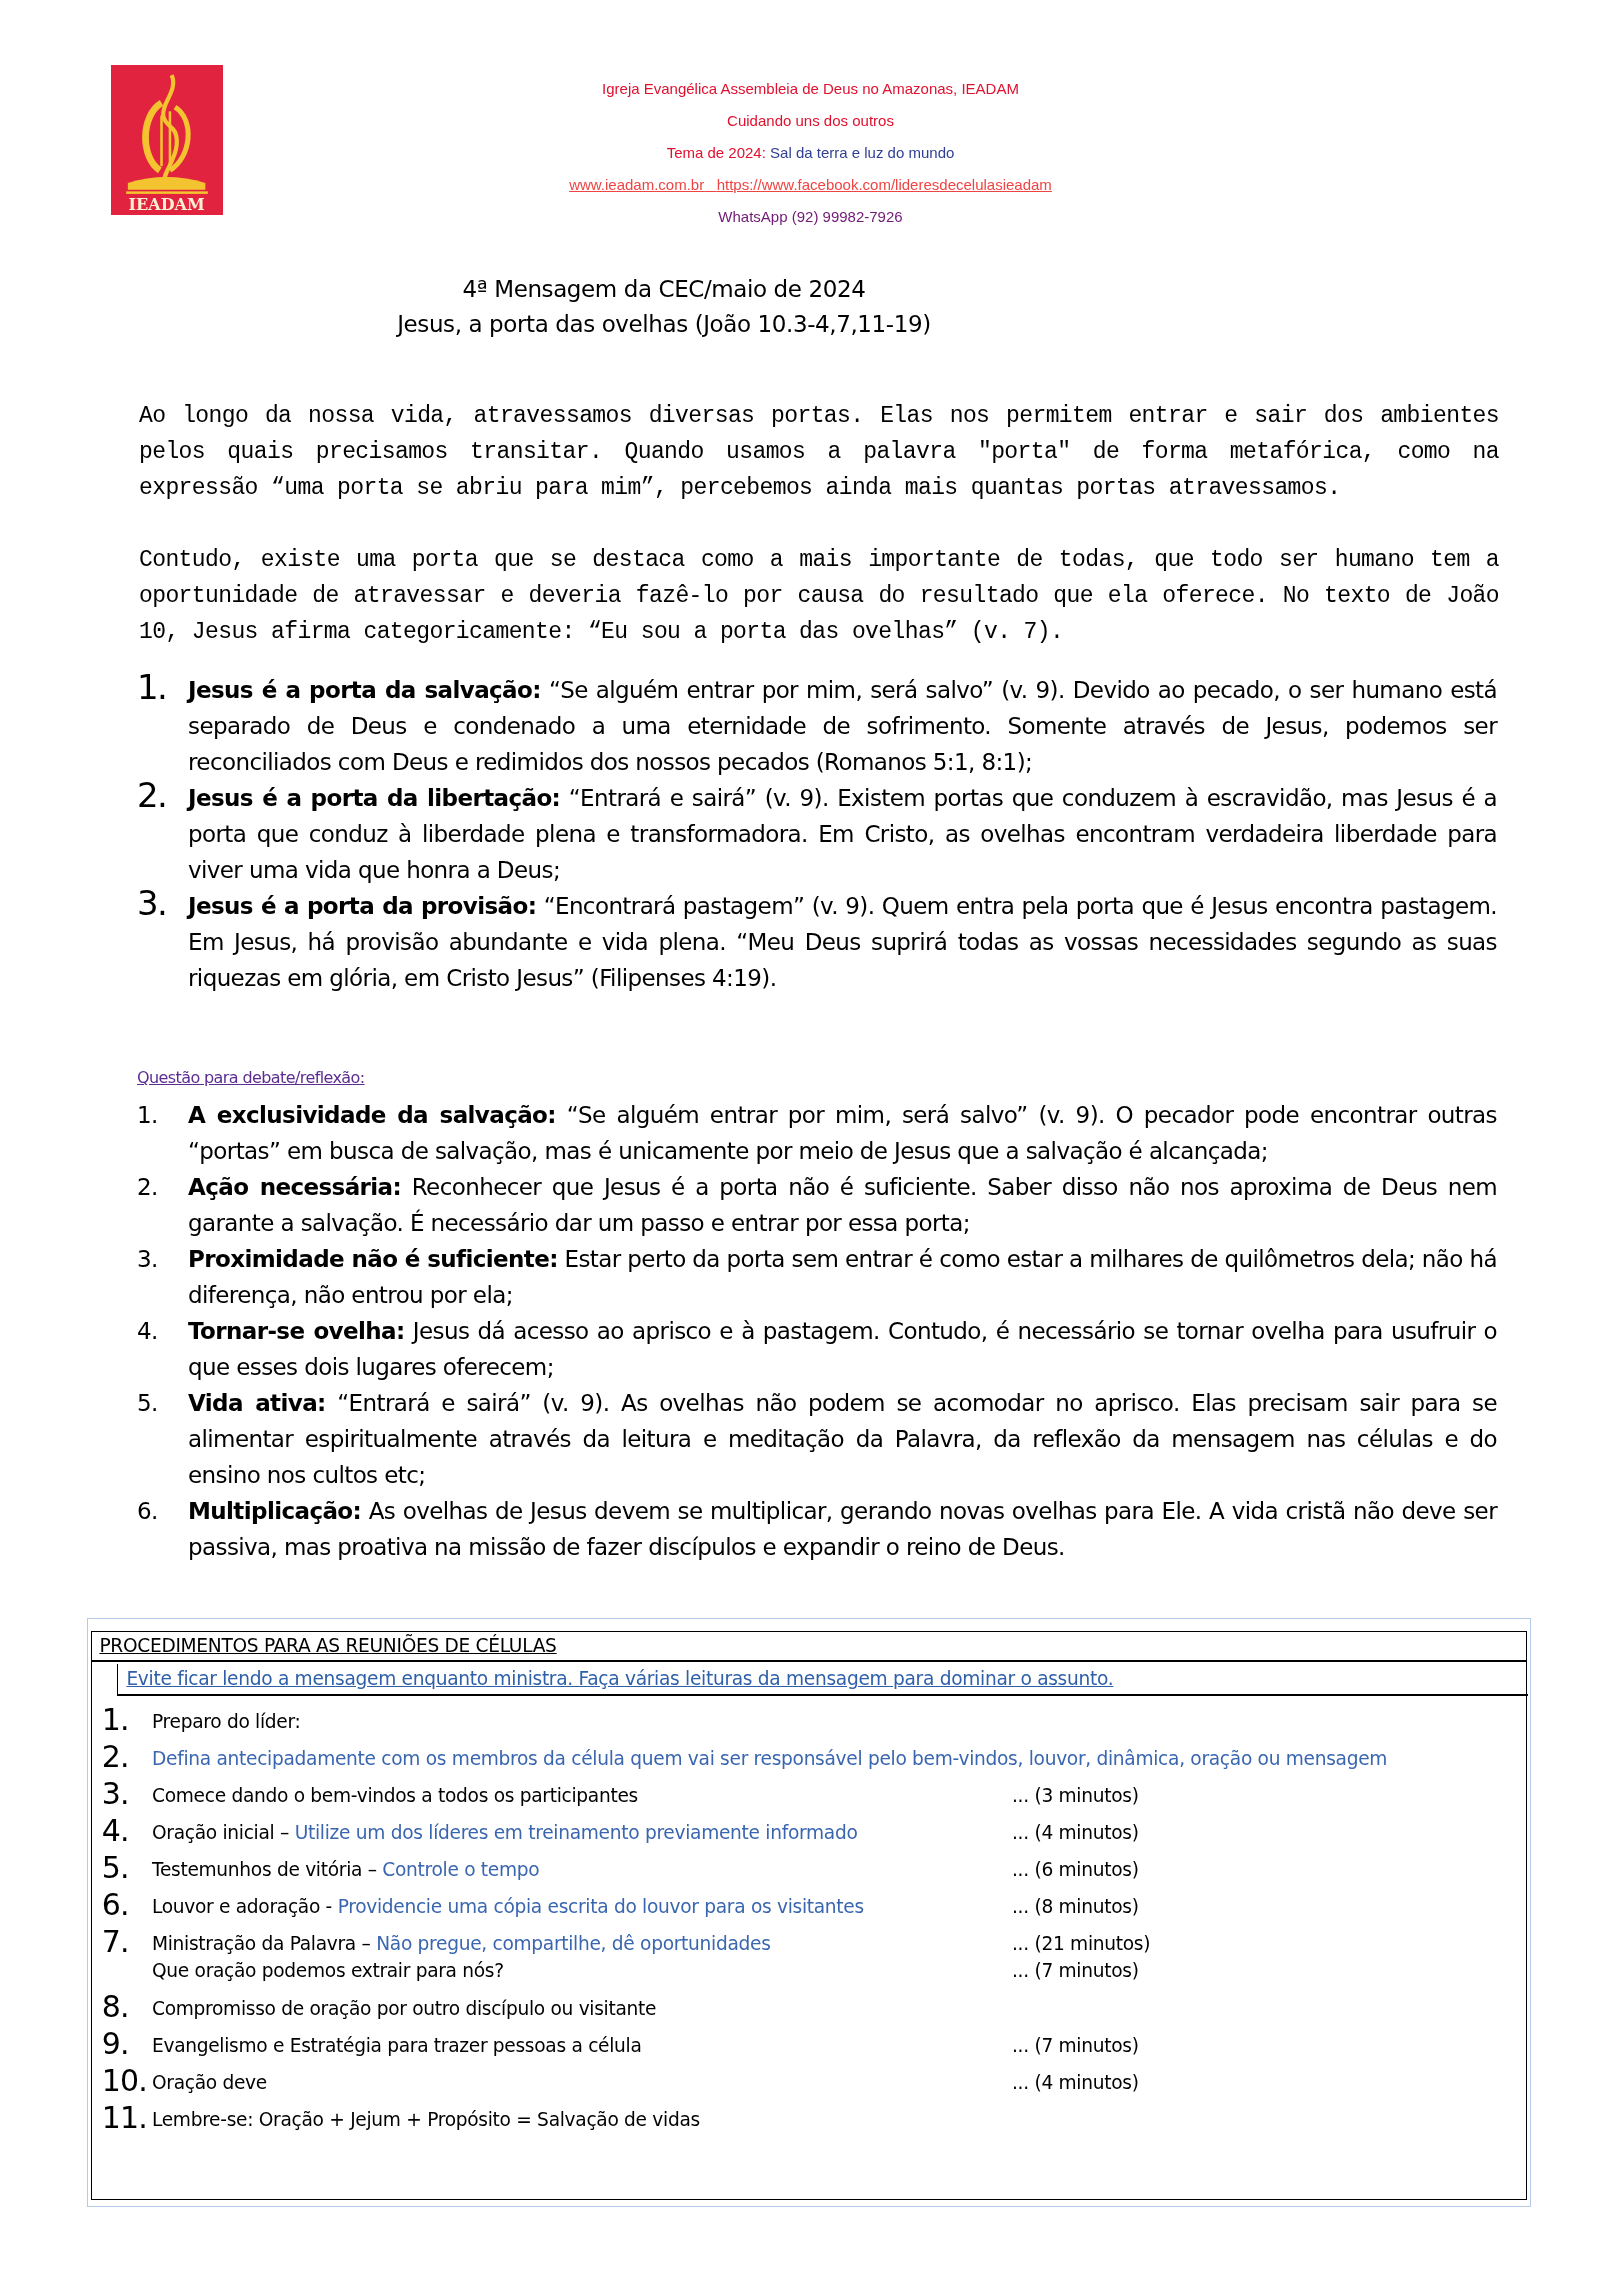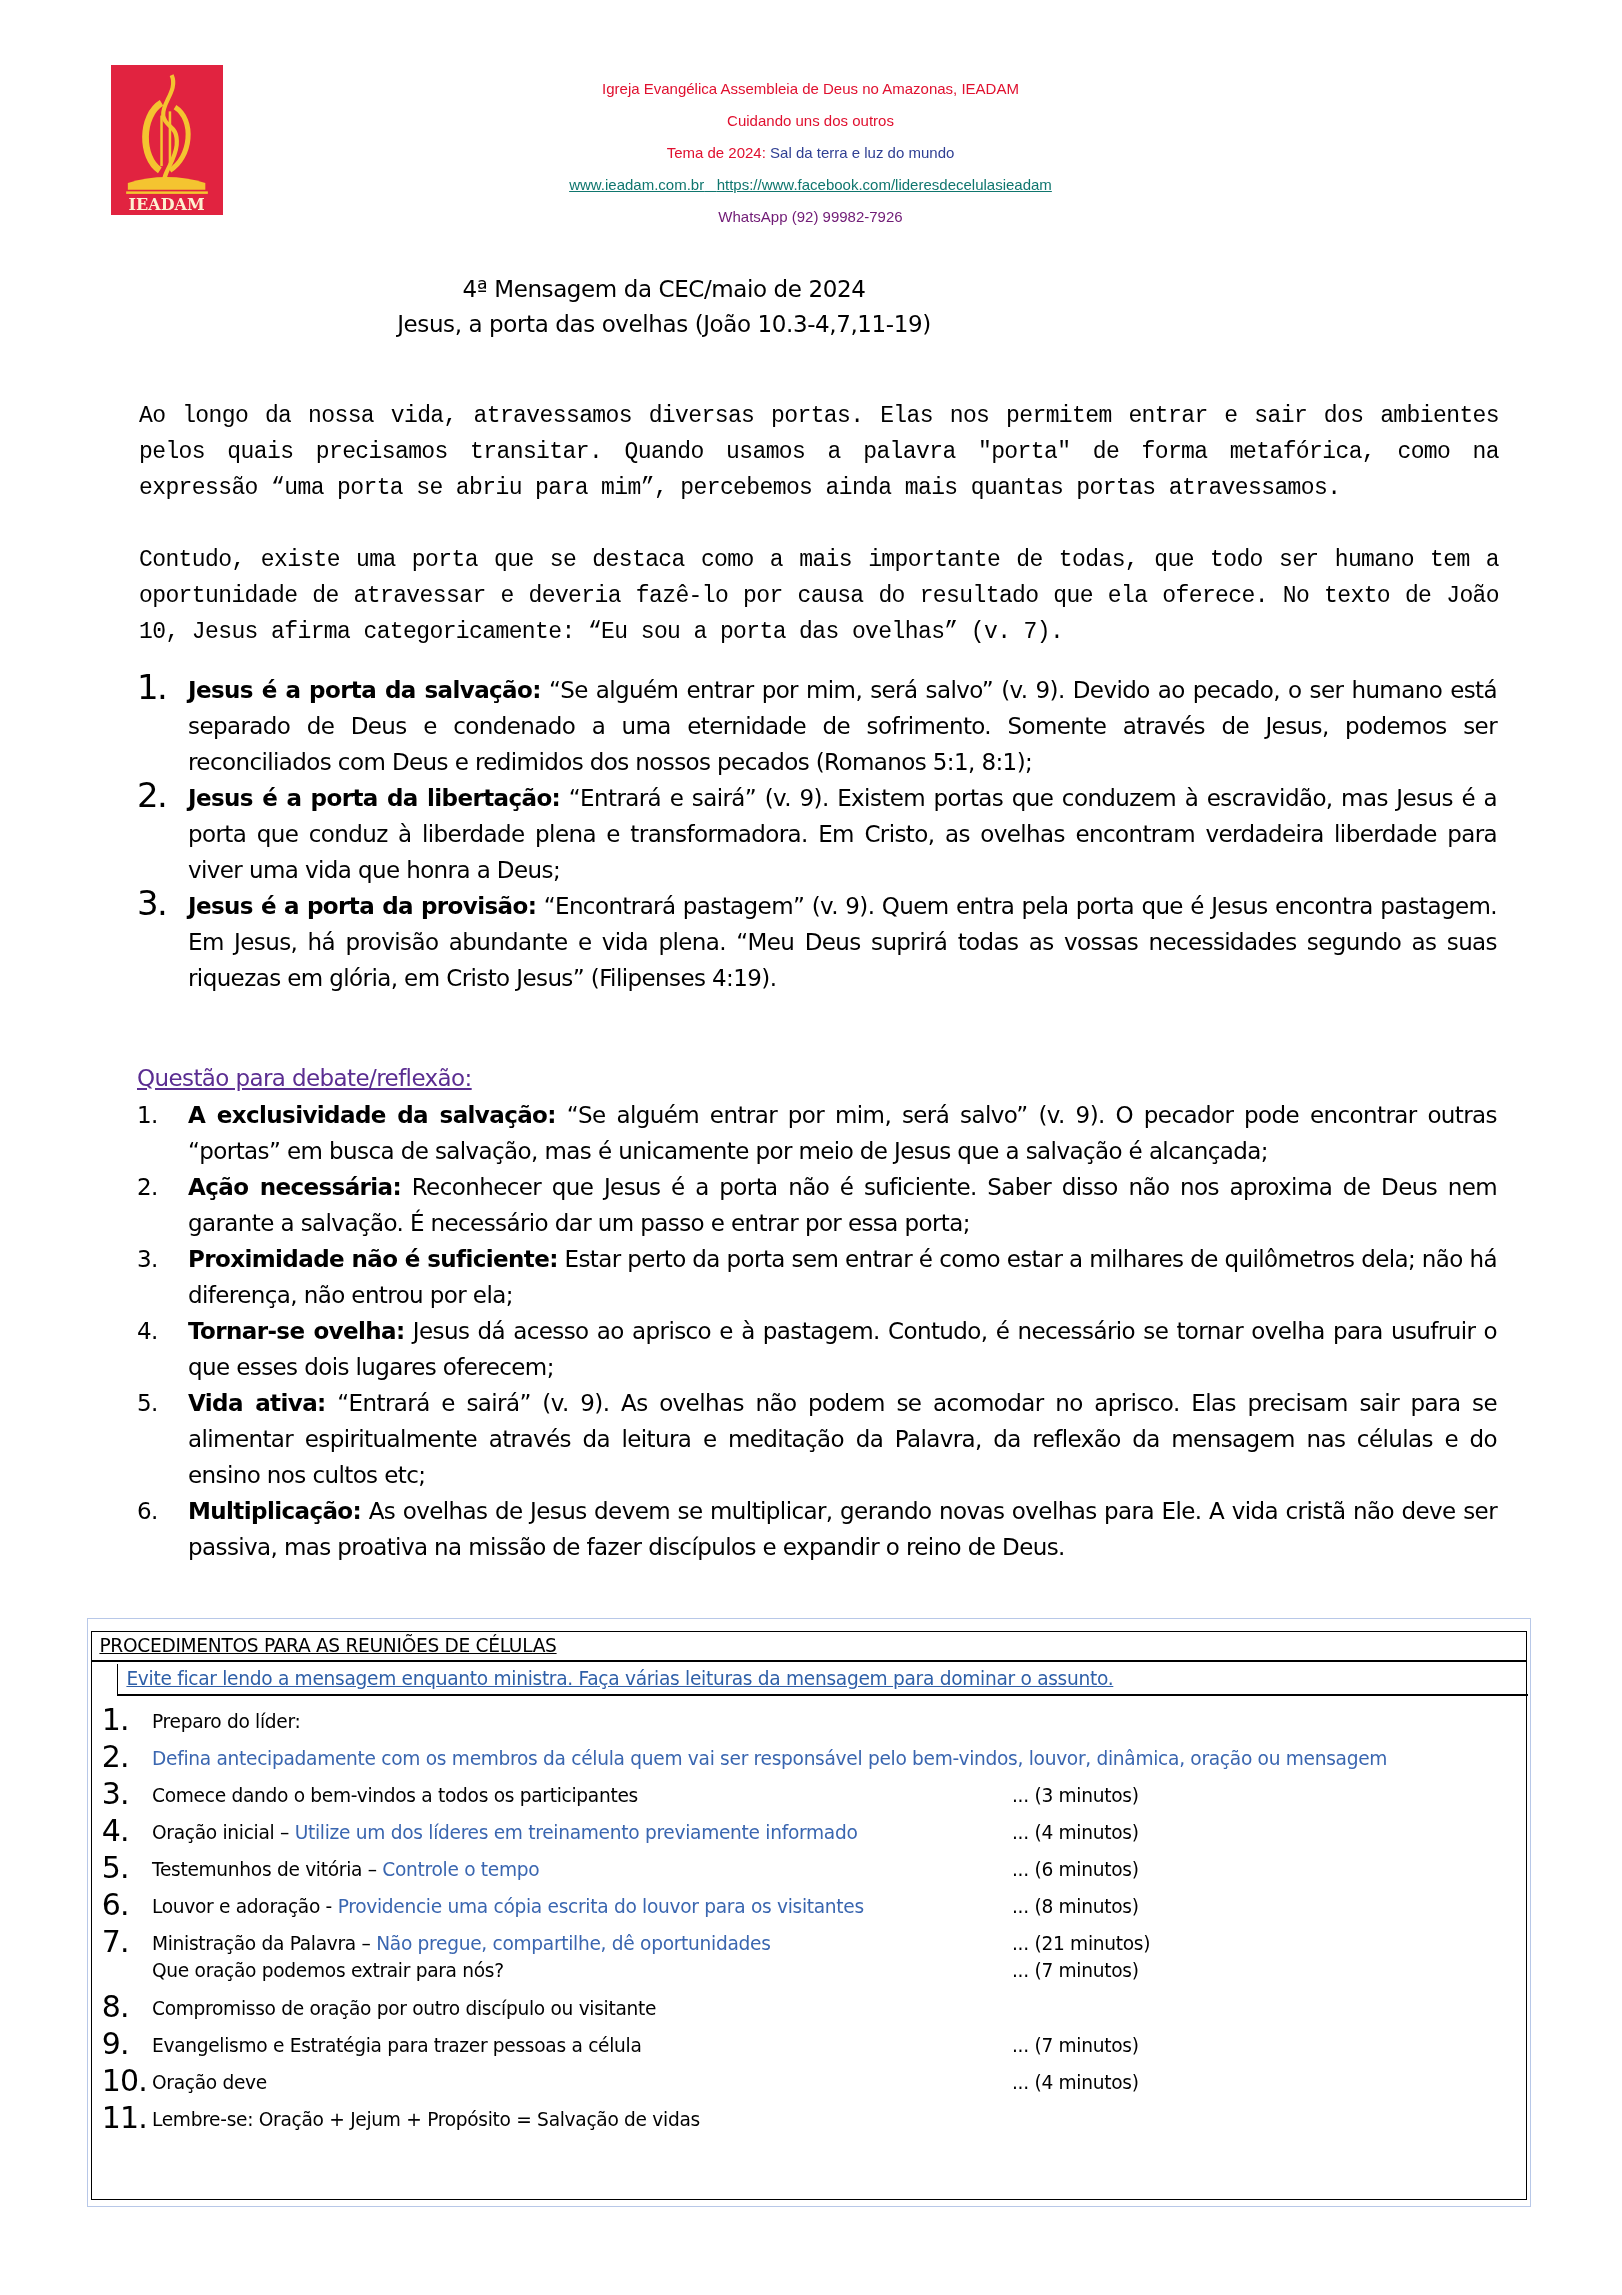--- a/index.html
+++ b/index.html
@@ -2,31 +2,31 @@
 <html style="font-size:13.5px"><head>
   <meta charset="utf-8">
   <style>
     html, body { margin: 0; padding: 0; background: #ffffff; }
     body { width: 1622px; height: 2295px; position: relative; overflow: hidden; font-family: "DejaVu Sans", sans-serif; color: #000; }
     .logo { position: absolute; left: 111px; left: 111px; top: 65px; width: 112px; height: 150px; background: #e12340; }
     .logo svg { display:block; }
     .header { position: absolute; left: 253px; width: 1115px; top: 73px; text-align: center; font-family: "Liberation Sans", sans-serif; font-size: 15px; line-height: 32px; }
     .header .red { color: #e0102f; }
     .header .blue { color: #2f3f93; }
-    .header .link { color: #0f766e; text-decoration: underline; }
+    .header .link { color: #ef4444; text-decoration: underline; }
     .header .green { color: #701a75; }
     .title { position: absolute; left: 0; width: 1328px; top: 272px; text-align: center; font-family: "DejaVu Sans", sans-serif; font-size: 23px; line-height: 35px; letter-spacing: -0.4px; }
     .body { position: absolute; left: 139px; width: 1360px; font-family: Liberation Mono, monospace; font-size: 23px; line-height: 36px; letter-spacing: -0.6px; text-align: justify; margin-top: 16px; }
     .p1 { top: 382px; }
     .p2 { top: 526px; }
     .main-list { position: absolute; left: 137px; width: 1360px; top: 672px; font-size: 23px; line-height: 36px; letter-spacing: -0.6px; }
     .main-list .item { position: relative; padding-left: 51px; text-align: justify; margin-bottom: 0px; }
     .main-list .num { position: absolute; left: 0; top: -3.4px; font-size: 34px; letter-spacing: -1.7px; }
     .b { font-weight: bold; }
-    .q-head { position: absolute; left: 137px; top: 1060px; font-size: 23px; line-height: 36px; color: #5b2d91; text-decoration: underline; letter-spacing: -0.6px; }
+    .q-head { position: absolute; left: 137px; top: 1060px; font-size: 16px; line-height: 36px; color: #5b2d91; text-decoration: underline; letter-spacing: -0.6px; }
     .q-list { position: absolute; left: 137px; width: 1360px; top: 1097px; font-size: 23px; line-height: 36px; letter-spacing: -0.6px; }
     .q-list .item { position: relative; padding-left: 51px; text-align: justify; }
     .q-list .num { position: absolute; left: 0; top: 0; }
     .outer-box { position: absolute; left: 87px; top: 1618px; width: 1444px; height: 589px; border: 1.7px solid #b8c8e8; box-sizing: border-box; }
     .inner-box { position: absolute; left: 91px; top: 1631px; width: 1436px; height: 569px; border: 1.7px solid #000; box-sizing: border-box; }
     .proc-title { position: absolute; left: 91px; top: 1632px; width: 1436px; height: 30px; border-bottom: 2.5px solid #000; box-sizing: border-box; font-size: 18.6px; line-height: 27px; padding-left: 8.4px; letter-spacing: -0.3px; }
     .proc-title span { text-decoration: underline; }
     .proc-note { position: absolute; left: 117px; top: 1664px; width: 1411px; height: 32px; border-left: 1.7px solid #000; border-bottom: 2.5px solid #000; box-sizing: border-box; font-size: 18.6px; line-height: 29px; padding-left: 8.4px; color: #2e5fa8; letter-spacing: -0.3px; }
     .proc-note span { text-decoration: underline; }
     .steps { position: absolute; left: 95px; top: 1701px; width: 1428px; font-size: 18.6px; letter-spacing: -0.3px; }

